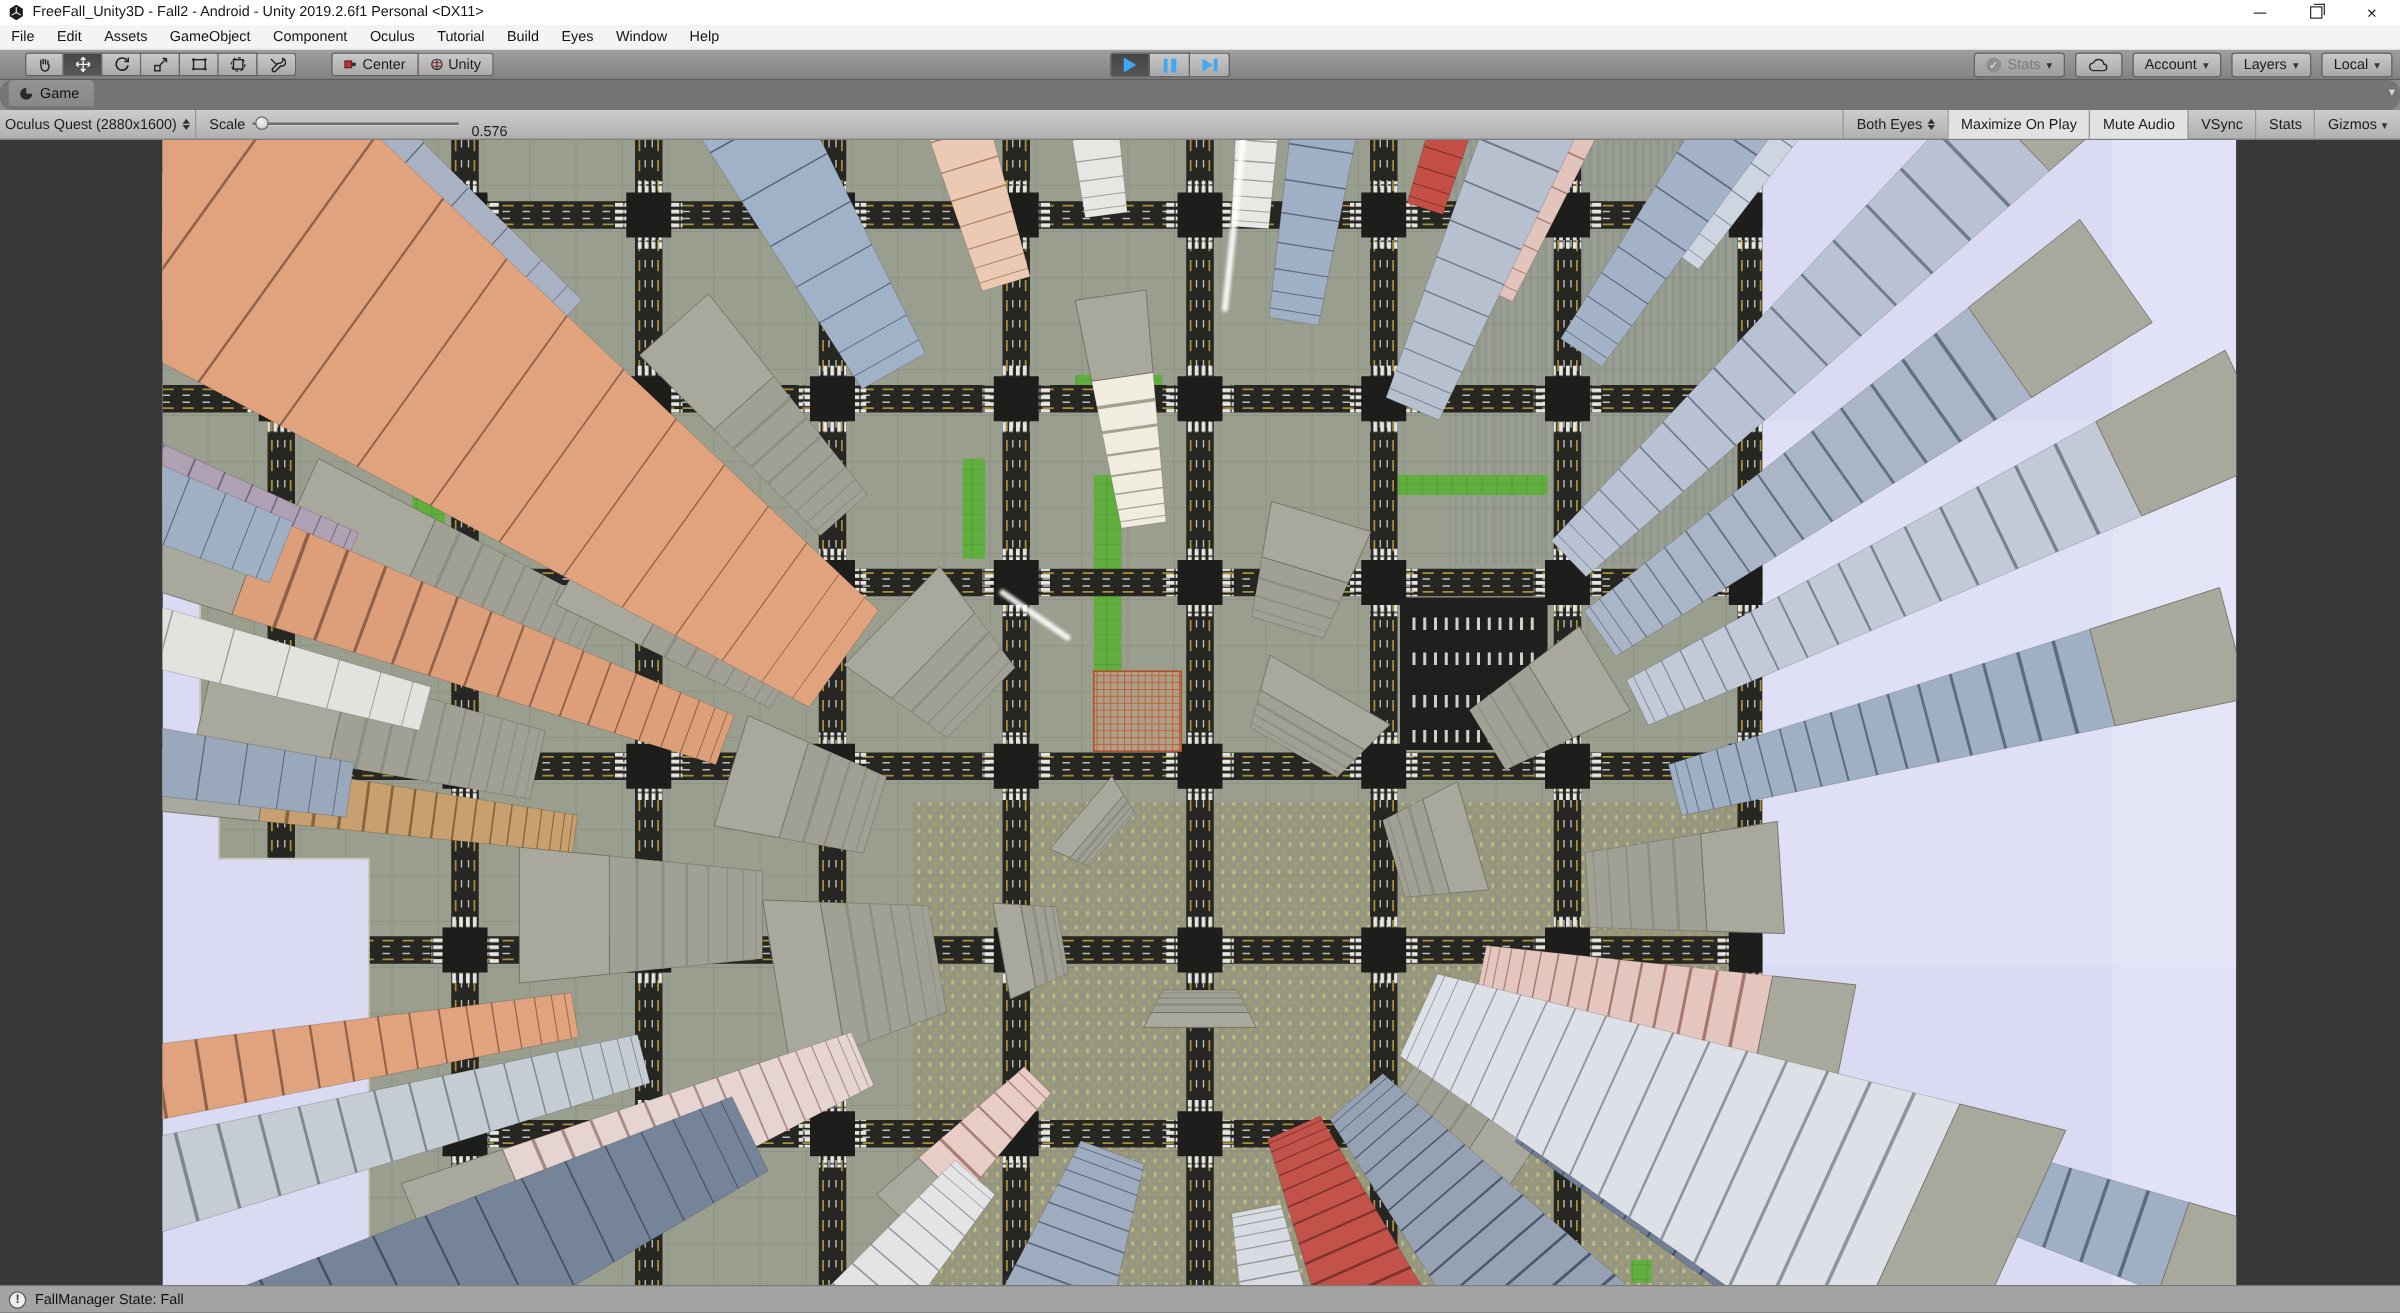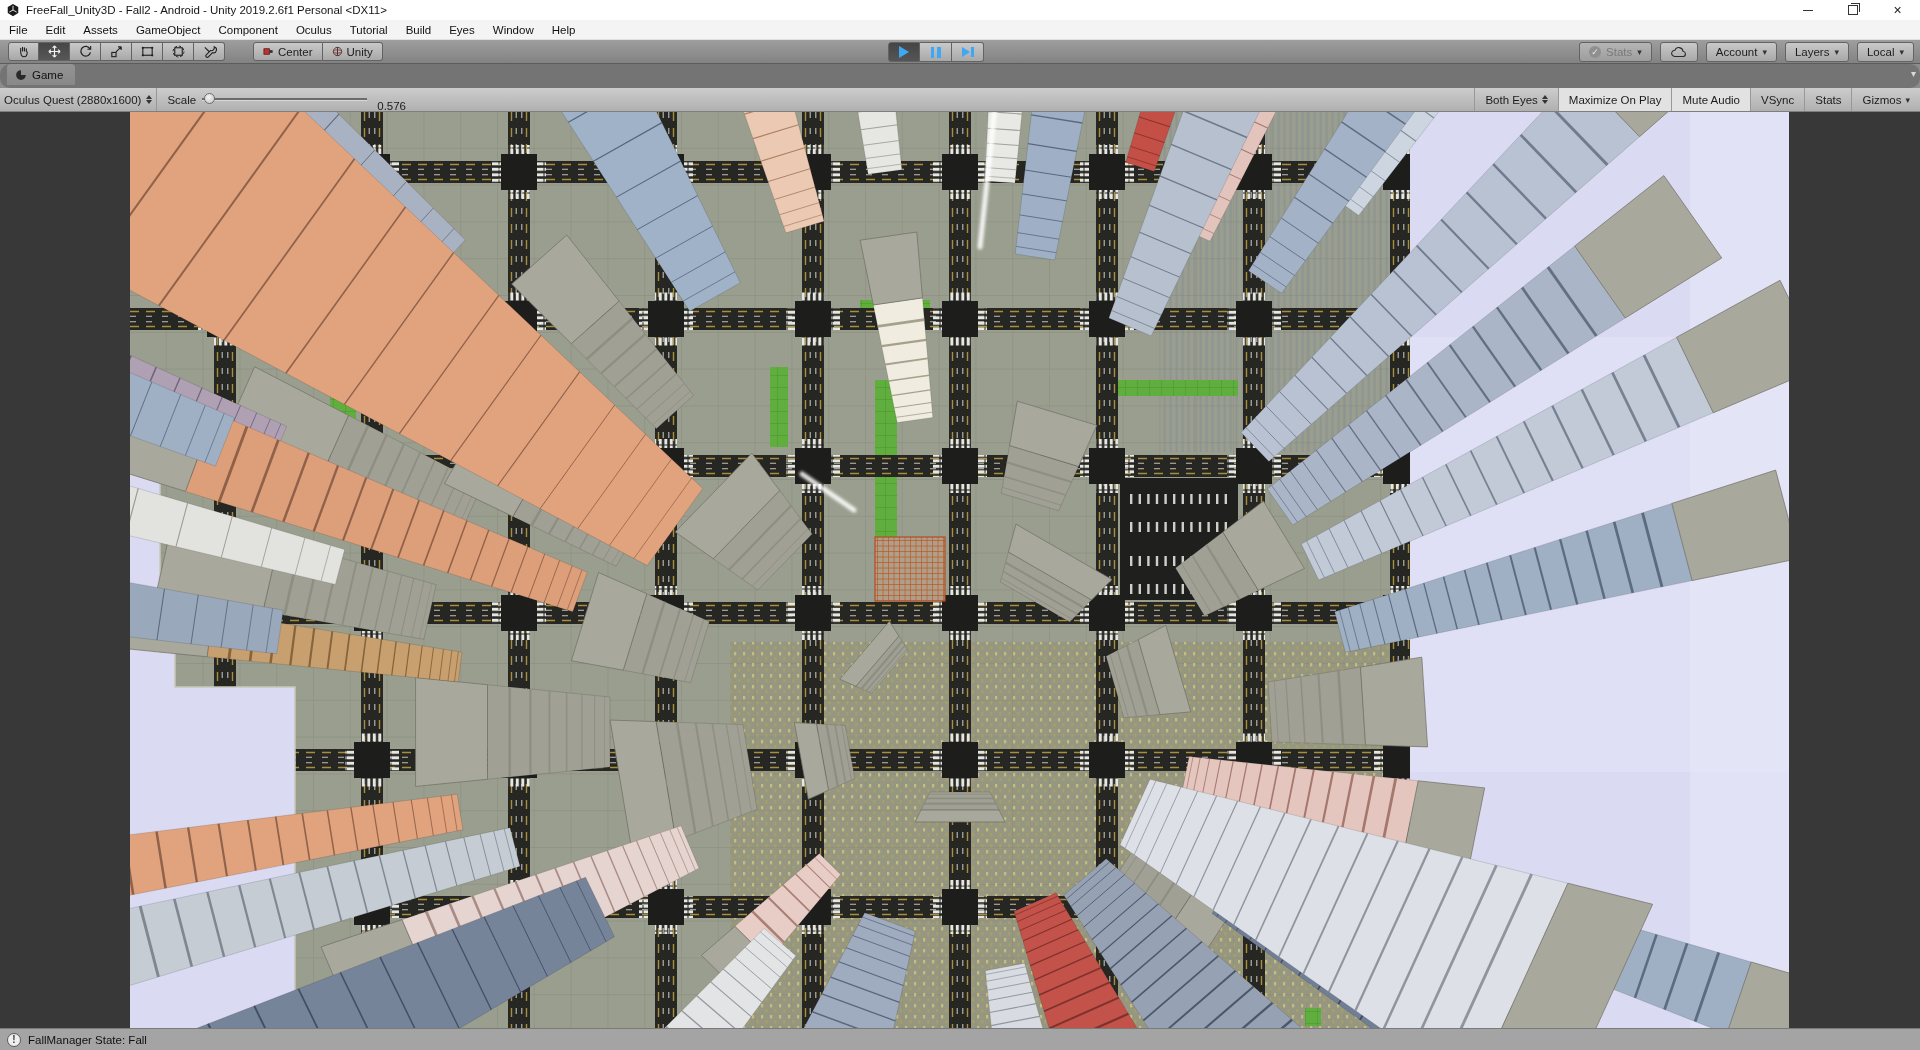--- a/index.html
+++ b/index.html
@@ -16,21 +16,21 @@
   .wctrl .restore{position:relative;width:8px;height:8px;border:1px solid #333;background:#fff;}
   .wctrl .restore:before{content:"";position:absolute;left:2px;top:-3px;width:8px;height:8px;border:1px solid #333;border-bottom:none;border-left:none;}
   .wctrl.close span{font-size:14px;line-height:14px;color:#222;}
 
   
   .menubar{height:20px;background:#f4f4f4;display:flex;align-items:center;padding-left:0;flex:0 0 auto;border-bottom:1px solid #e0e0e0;box-sizing:border-box;}
   .menubar span{padding:0 9px;font-size:11.5px;color:#111;}
 
   
   .toolbar{height:24px;flex:0 0 auto;background:linear-gradient(#9e9e9e,#828282);
-           border-bottom:1px solid #5c5c5c;position:relative;display:flex;align-items:center;box-sizing:border-box;padding-left:8px;}
+           border-bottom:1px solid #5c5c5c;position:relative;display:flex;align-items:center;box-sizing:border-box;padding-left:20px;}
   .tgroup{display:flex;}
   .tbtn{width:31px;height:19px;background:linear-gradient(#c9c9c9,#a8a8a8);border:1px solid #636363;border-left:none;
         display:flex;align-items:center;justify-content:center;color:#222;box-sizing:border-box;}
   .tbtn:first-child{border-left:1px solid #636363;border-radius:3px 0 0 3px;}
   .tbtn:last-child{border-radius:0 3px 3px 0;}
   .tbtn.sel{background:linear-gradient(#474747,#575757);color:#f0f0f0;}
   .tbtn svg{display:block;}
   .pivotgroup{display:flex;margin-left:28px;}
   .pbtn2{height:19px;padding:0 9px;background:linear-gradient(#c9c9c9,#a8a8a8);border:1px solid #636363;border-left:none;
          display:flex;align-items:center;gap:4px;font-size:11.5px;color:#1c1c1c;box-sizing:border-box;}

